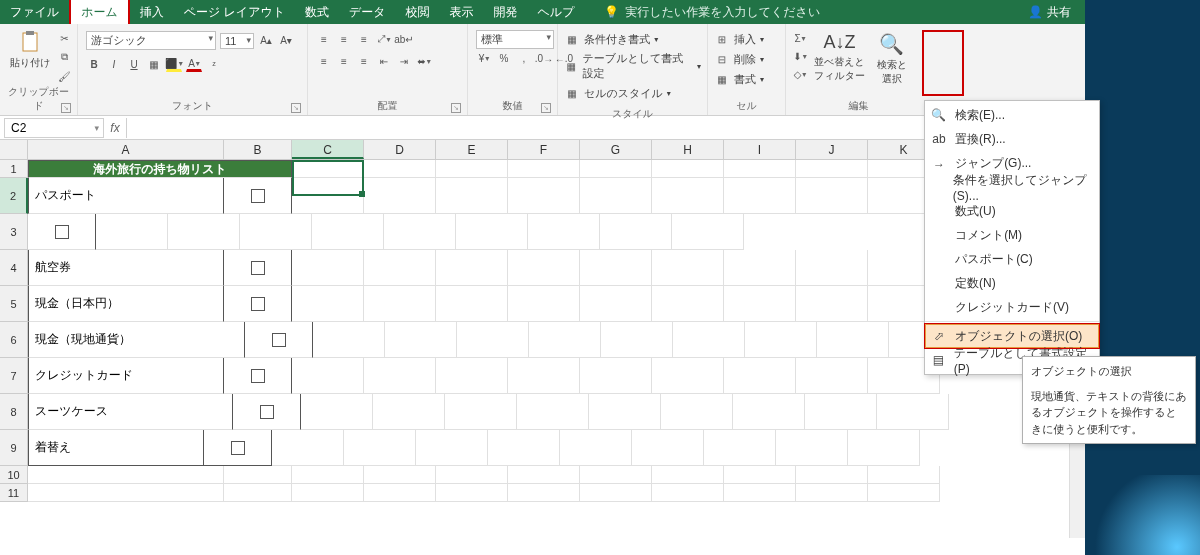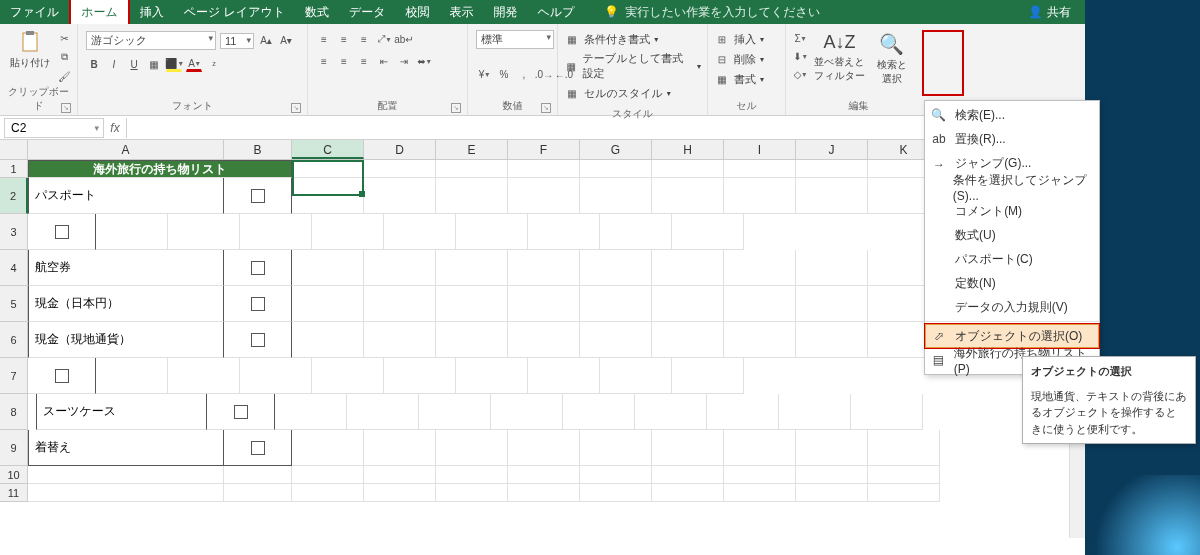--- a/index.html
+++ b/index.html
@@ -59,21 +59,21 @@
 
 
 .ddmenu { position:absolute; background:#fff; border:1px solid #c0c0c0; box-shadow:2px 2px 6px rgba(0,0,0,.2); font-size:12px; width:176px; top:100px; left:924px; padding:2px 0;}
 .ddmenu .mi { display:flex; align-items:center; height:24px; padding:0 8px 0 6px; gap:8px; color:#333;}
 .ddmenu .mi.hover { background:#fde5c8; border:1px solid #e59a3c; padding:0 7px 0 5px; height:24px; outline:1px solid #c00; outline-offset:0;}
 .ddmenu .mi .micon { width:16px; height:16px; display:flex; align-items:center; justify-content:center; color:#444; font-size:12px;}
 .ddmenu .sep { height:1px; background:#e0e0e0; margin:2px 0; }
 
 
 .tooltip { position:absolute; background:#fff; border:1px solid #b0b0b0; box-shadow:2px 2px 5px rgba(0,0,0,.2); font-size:11px; padding:6px 8px; width:174px; top:356px; left:1022px; color:#333; line-height:1.5;}
-.tooltip .tt-title { font-weight:bold; margin-bottom:2px; }
+.tooltip .tt-title { font-weight:normal; margin-bottom:2px; }
 
 
 .fshl { border:2px solid #c00; position:absolute; top:30px; left:922px; width:42px; height:66px; pointer-events:none; }
 
 .desktop-light { position:absolute; right:0; bottom:0; width:115px; height:80px; background:radial-gradient(circle at 80% 90%, #5ac8ff 0%, #0a3a5a 70%); }
 .vscroll { position:absolute; right:0; top:140px; width:16px; height:398px; background:#f0f0f0; border-left:1px solid #ddd;}
 </style>
 </head>
 <body>
 
@@ -163,21 +163,21 @@
           <span class="mini">≡</span>
           <span class="mini">⇤</span>
           <span class="mini">⇥</span>
           <span class="mini caret">⬌</span>
         </div>
       </div>
       <div class="group-label"><span>配置</span><span class="launcher">↘</span></div>
     </div>
 
     <div class="group" style="width:90px">
-      <div class="group-body col" style="padding:4px;gap:16px">
+      <div class="group-body col" style="padding:4px;gap:0">
         <div class="select" style="width:78px">標準</div>
         <div class="row">
           <span class="mini caret">¥</span>
           <span class="mini">%</span>
           <span class="mini">,</span>
           <span class="mini">.0→</span>
           <span class="mini">←.0</span>
         </div>
       </div>
       <div class="group-label"><span>数値</span><span class="launcher">↘</span></div>
@@ -343,68 +343,69 @@
           <div class="cell " style="width: 72px;"></div>
           <div class="cell " style="width: 72px;"></div>
           <div class="cell " style="width: 72px;"></div>
           <div class="cell " style="width: 72px;"></div>
           <div class="cell " style="width: 72px;"></div>
           <div class="cell " style="width: 72px;"></div>
           <div class="cell " style="width: 72px;"></div>
         </div>
         <div class="r">
           <div class="rh">6</div>
-          <div class="cell bL bR" style="width: 196px;">現金（現地通貨）</div>
+          <div class="cell bL bR" style="width: 217px;">現金（現地通貨）</div>
           <div class="cell bR" style="width: 68px; justify-content: center;">
             <div class="checkbox"></div>
           </div>
           <div class="cell " style="width: 72px;"></div>
           <div class="cell " style="width: 72px;"></div>
           <div class="cell " style="width: 72px;"></div>
           <div class="cell " style="width: 72px;"></div>
           <div class="cell " style="width: 72px;"></div>
           <div class="cell " style="width: 72px;"></div>
           <div class="cell " style="width: 72px;"></div>
           <div class="cell " style="width: 72px;"></div>
           <div class="cell " style="width: 72px;"></div>
         </div>
         <div class="r">
           <div class="rh">7</div>
+          <div class="cell bL bR" style="width: 196px;">クレジットカード</div>
           <div class="cell bR" style="width: 68px; justify-content: center;">
             <div class="checkbox"></div>
           </div>
           <div class="cell " style="width: 72px;"></div>
           <div class="cell " style="width: 72px;"></div>
           <div class="cell " style="width: 72px;"></div>
           <div class="cell " style="width: 72px;"></div>
           <div class="cell " style="width: 72px;"></div>
           <div class="cell " style="width: 72px;"></div>
           <div class="cell " style="width: 72px;"></div>
           <div class="cell " style="width: 72px;"></div>
           <div class="cell " style="width: 72px;"></div>
         </div>
         <div class="r">
           <div class="rh">8</div>
-          <div class="cell bL bR" style="width: 171px; margin-left: 8px;">スーツケース</div>
+          <div class="cell bL bR" style="width: 205px;">スーツケース</div>
           <div class="cell bR" style="width: 68px; justify-content: center;">
             <div class="checkbox"></div>
           </div>
           <div class="cell " style="width: 72px;"></div>
           <div class="cell " style="width: 72px;"></div>
           <div class="cell " style="width: 72px;"></div>
           <div class="cell " style="width: 72px;"></div>
           <div class="cell " style="width: 72px;"></div>
           <div class="cell " style="width: 72px;"></div>
           <div class="cell " style="width: 72px;"></div>
           <div class="cell " style="width: 72px;"></div>
           <div class="cell " style="width: 72px;"></div>
         </div>
         <div class="r">
           <div class="rh">9</div>
-          <div class="cell bL bR bB" style="width: 196px;">着替え</div>
+          <div class="cell bL bR bB" style="width: 176px;">着替え</div>
           <div class="cell bR bB" style="width: 68px; justify-content: center;">
             <div class="checkbox"></div>
           </div>
           <div class="cell " style="width: 72px;"></div>
           <div class="cell " style="width: 72px;"></div>
           <div class="cell " style="width: 72px;"></div>
           <div class="cell " style="width: 72px;"></div>
           <div class="cell " style="width: 72px;"></div>
           <div class="cell " style="width: 72px;"></div>
           <div class="cell " style="width: 72px;"></div>
@@ -458,46 +459,46 @@
   <div class="mi">
       <span class="micon">→</span>
       <span>ジャンプ(G)...</span>
     </div>
   <div class="mi">
       <span class="micon"></span>
       <span>条件を選択してジャンプ(S)...</span>
     </div>
   <div class="mi">
       <span class="micon"></span>
+      <span>数式(U)</span>
+    </div>
+  <div class="mi">
+      <span class="micon"></span>
       <span>コメント(M)</span>
-    </div>
-  <div class="mi">
-      <span class="micon"></span>
-      <span>数式(U)</span>
     </div>
   <div class="mi">
       <span class="micon"></span>
       <span>パスポート(C)</span>
     </div>
   <div class="mi">
       <span class="micon"></span>
       <span>定数(N)</span>
     </div>
   <div class="mi">
       <span class="micon"></span>
-      <span>データの入力規則(V)</span>
+      <span>クレジットカード(V)</span>
     </div>
   <div class="sep"></div>
   <div class="mi hover">
       <span class="micon">⬀</span>
       <span>オブジェクトの選択(O)</span>
     </div>
   <div class="mi">
       <span class="micon">▤</span>
-      <span>海外旅行の持ち物リスト(P)</span>
+      <span>テーブルとして書式設定(P)</span>
     </div>
 </div>
 
 <div class="tooltip">
   <div class="tt-title">オブジェクトの選択</div>
   <div style="height:6px"></div>
   <div>現地通貨、テキストの背後にあるオブジェクトを操作するときに使うと便利です。</div>
 </div>
 
 </body></html>

